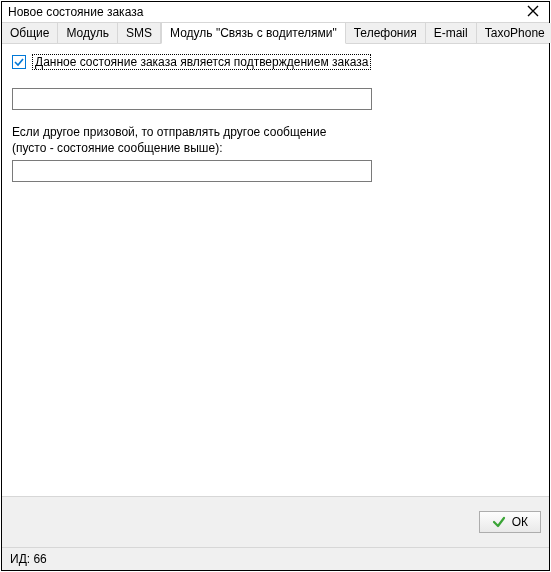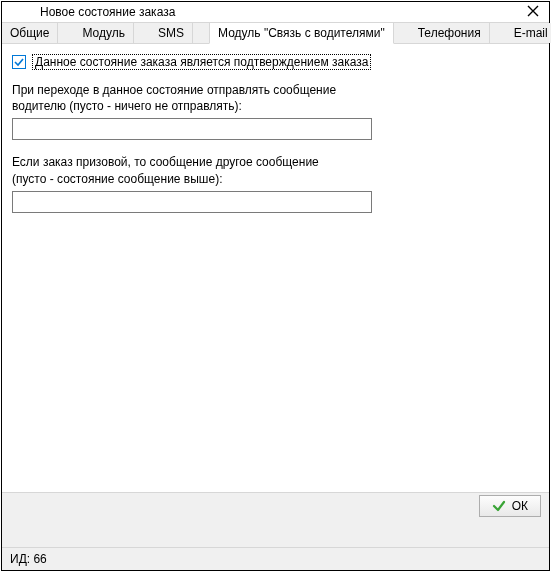--- a/index.html
+++ b/index.html
@@ -21,37 +21,35 @@
     display: flex;
     flex-direction: column;
     background: #fff;
   }
   .titlebar {
     display: flex;
     align-items: center;
     justify-content: space-between;
     padding: 3px 6px 3px 6px;
     font-size: 12px;
-    margin-left: 32px;
   }
   .titlebar .close {
     font-size: 16px;
     line-height: 14px;
     padding: 0 4px;
     cursor: default;
   }
   .tabs {
     display: flex;
     align-items: flex-end;
     background: #f0f0f0;
     border-top: 1px solid #d7d7d7;
     border-bottom: 1px solid #d7d7d7;
     padding: 0;
     height: 22px;
-    gap: 16px;
   }
   .tab {
     padding: 3px 8px;
     border-right: 1px solid #d7d7d7;
     background: #f0f0f0;
     cursor: default;
     white-space: nowrap;
   }
   .tab.active {
     background: #fff;
@@ -66,21 +64,21 @@
   .content {
     flex: 1;
     padding: 10px 10px 10px 10px;
     background: #fff;
     overflow: auto;
   }
   .check-row {
     display: inline-flex;
     align-items: center;
     gap: 6px;
-    margin-bottom: 12px;
+    margin-bottom: 18px;
   }
   .checkbox {
     width: 14px;
     height: 14px;
     border: 1px solid #0078d7;
     display: inline-flex;
     align-items: center;
     justify-content: center;
     background: #fff;
   }
@@ -105,37 +103,36 @@
     display: block;
   }
   .footer {
     background: #f0f0f0;
     border-top: 1px solid #d7d7d7;
   }
   .button-row {
     display: flex;
     justify-content: flex-end;
     gap: 8px;
-    padding: 2px 8px;
+    padding: 14px 8px;
   }
   .btn {
     display: inline-flex;
     align-items: center;
     gap: 6px;
     padding: 3px 12px;
     min-width: 58px;
     border: 1px solid #adadad;
     background: linear-gradient(#fdfdfd,#e9e9e9);
     cursor: default;
     font: inherit;
   }
   .status {
     border-top: 1px solid #d7d7d7;
     padding: 4px 8px;
-    margin-top: 28px;
   }
 </style>
 </head>
 <body>
 
 <div class="window">
 
   <div class="titlebar">
     <span>Новое состояние заказа</span>
     <span class="close">
@@ -159,28 +156,24 @@
 
     <div class="check-row">
       <span class="checkbox">
         <svg width="10" height="10" viewBox="0 0 10 10">
           <path d="M1 5 L4 8 L9 2" stroke="#0078d7" stroke-width="1.6" fill="none"></path>
         </svg>
       </span>
       <span class="label">Данное состояние заказа является подтверждением заказа</span>
     </div>
 
-    <div class="field-label">
-      <span>При переходе в данное состояние отправлять сообщение</span><br>
-      <span>водителю (пусто - ничего не отправлять):</span>
-    </div>
     <input type="text" class="text-input" value="" style="">
 
     <div class="field-label">
-      <span>Если заказ призовой, то сообщение другое сообщение</span><br>
+      <span>Если другое призовой, то отправлять другое сообщение</span><br>
       <span>(пусто - состояние сообщение выше):</span>
     </div>
     <input type="text" class="text-input" value="" style="">
 
   </div>
 
   <div class="footer">
     <div class="button-row">
       <button class="btn">
         <svg width="14" height="14" viewBox="0 0 14 14">

